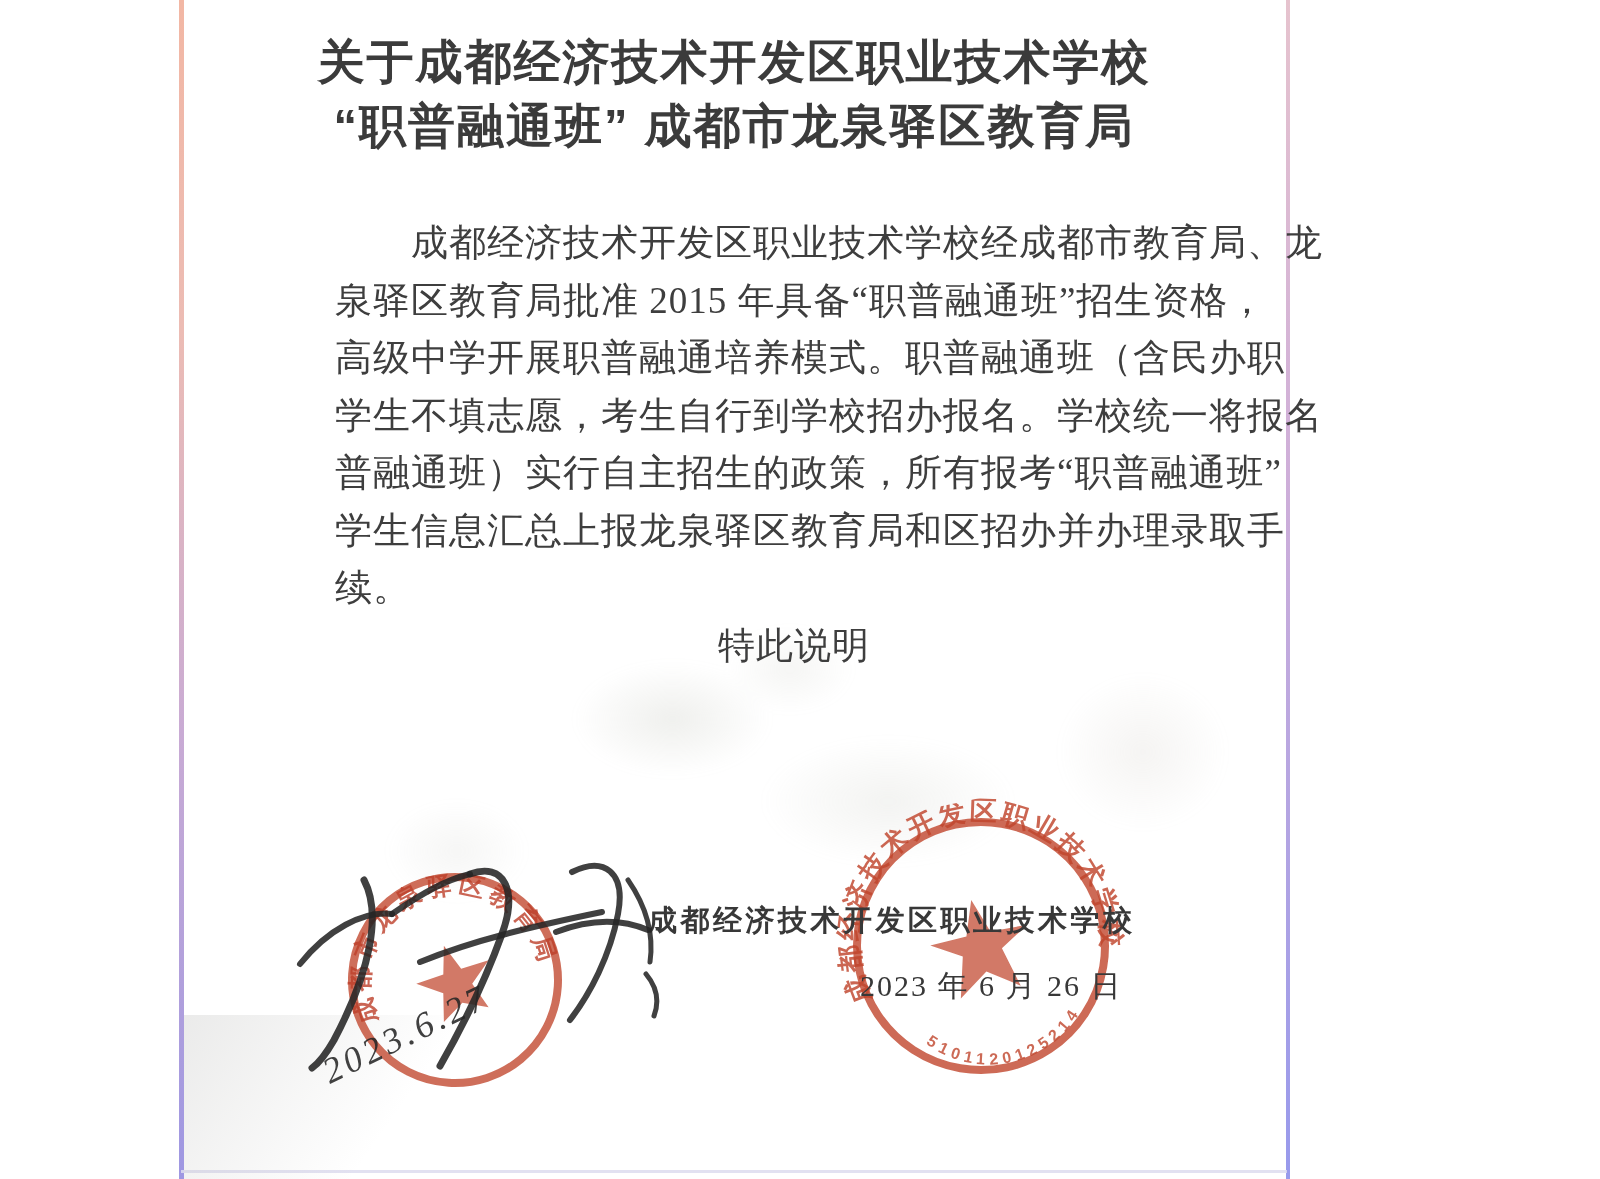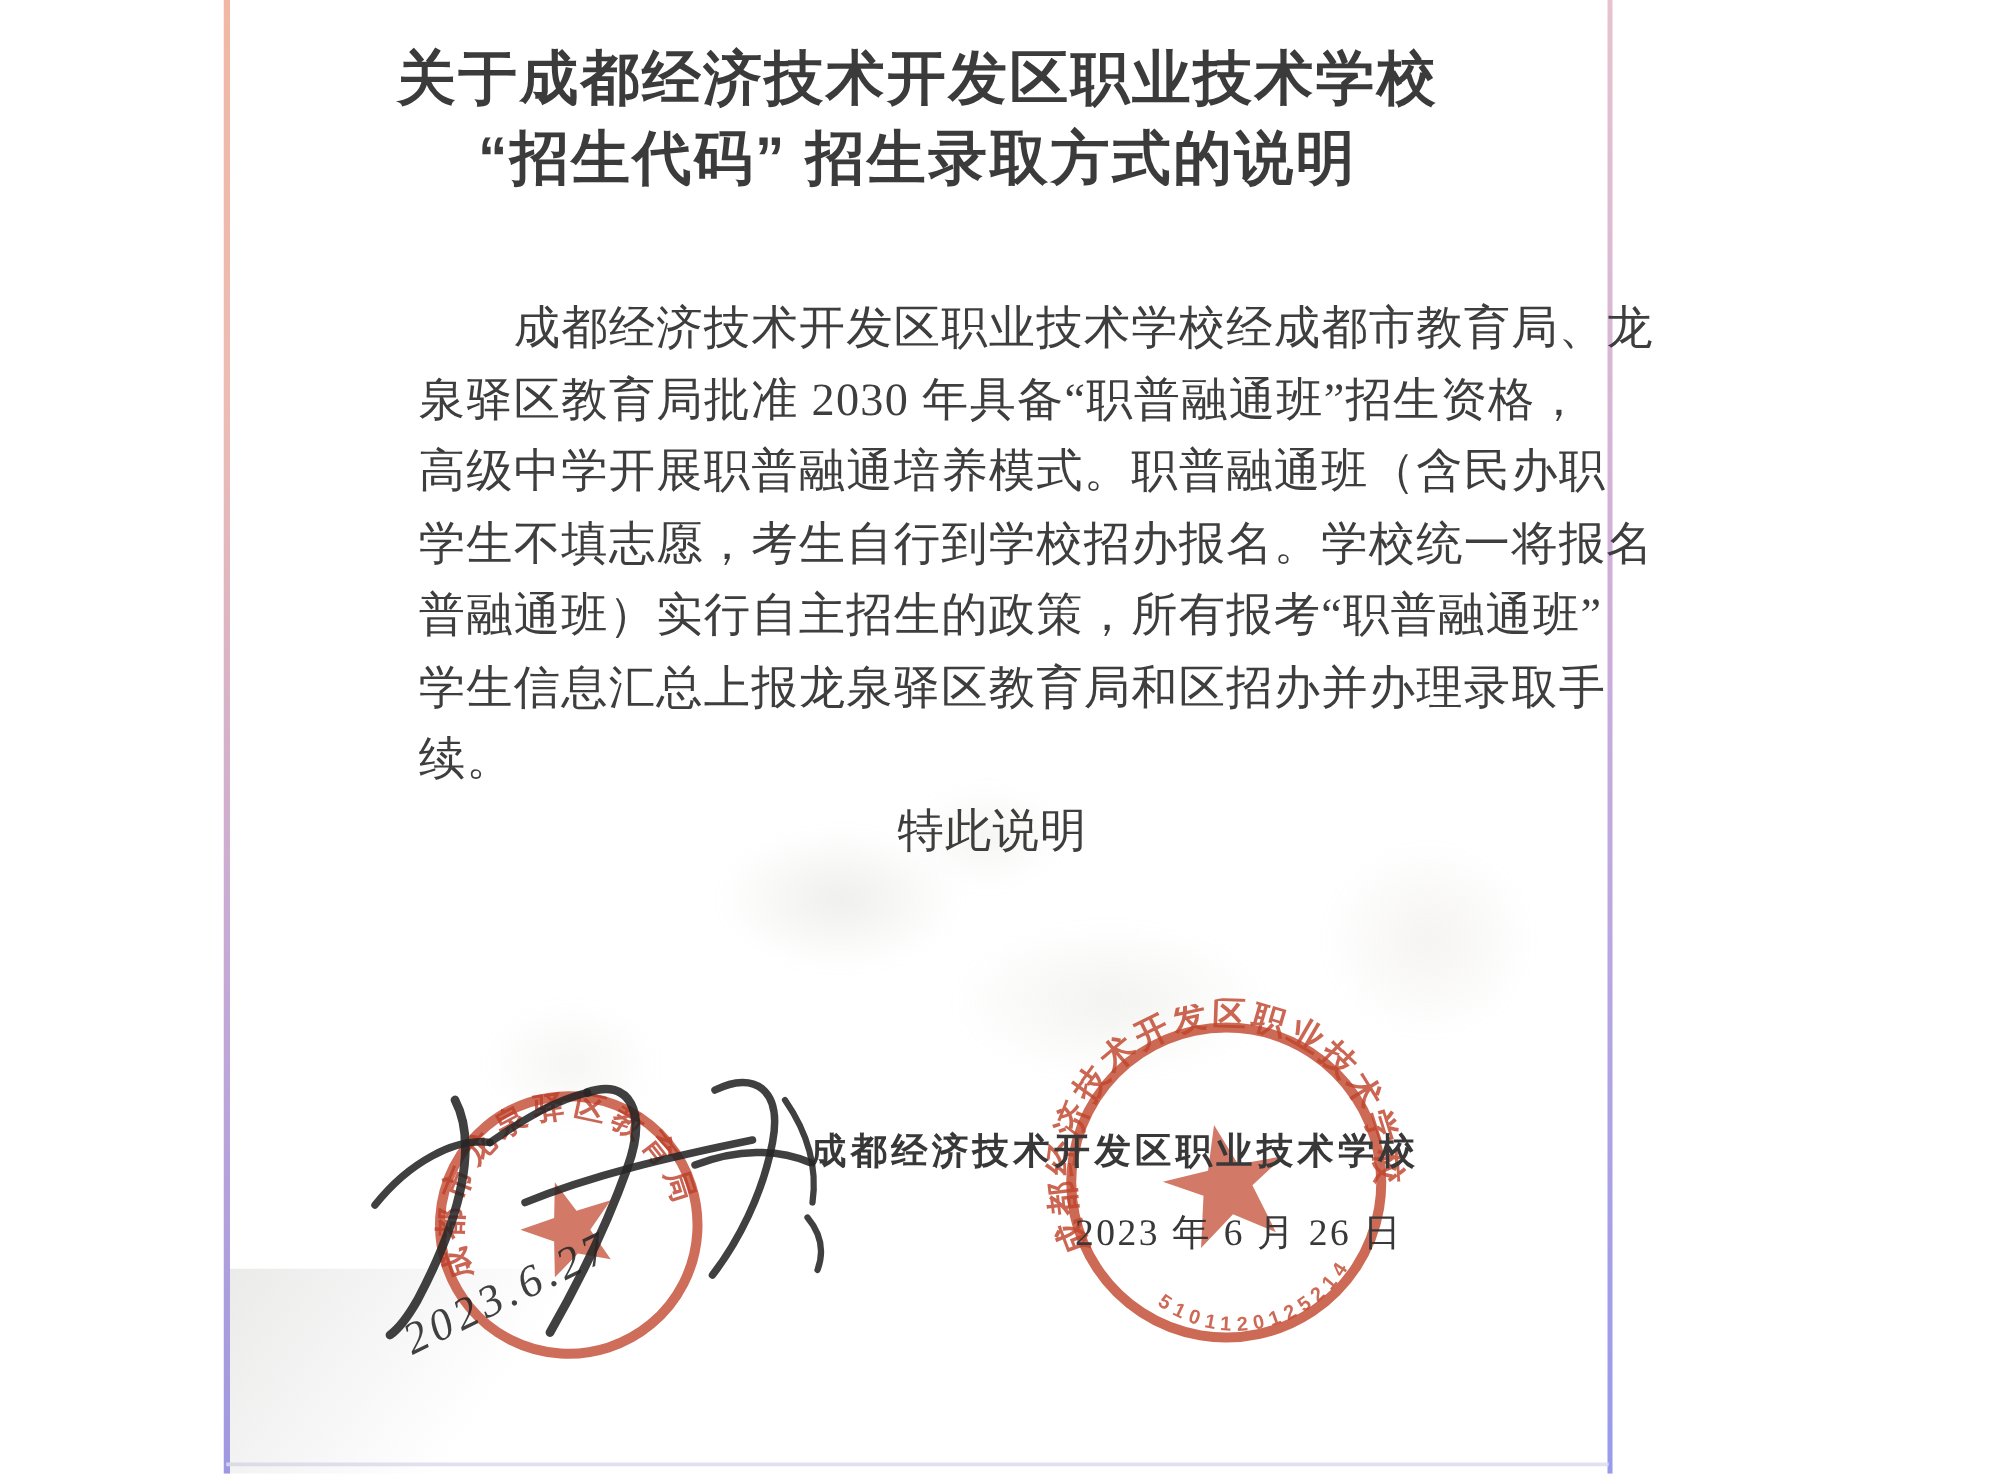--- a/index.html
+++ b/index.html
@@ -50,21 +50,20 @@
     font-family:"Liberation Sans", sans-serif;
     font-weight:700;color:#3b3b3b;
     font-size:47px;line-height:64px;letter-spacing:2px;
   }
 
   
   .body-block{
     position:absolute;left:335px;top:214px;width:826px;
     color:#3e3e3e;font-size:37px;line-height:57.5px;
     letter-spacing:1px;
-    margin-top:20px;
   }
   .bline{text-align:justify;text-align-last:justify;white-space:nowrap;}
   .bline.indent{padding-left:76px;}
   .bline.short{text-align:left;text-align-last:left;}
   .closing{padding-left:92px;text-align:center;}
 
   
   .sign-org{
     position:absolute;left:648px;top:901px;
     color:#383838;font-size:29px;letter-spacing:3.5px;
@@ -93,26 +92,26 @@
 
   <div class="edge edge-left"></div>
   <div class="edge edge-right"></div>
   <div class="bottom-line"></div>
 
   <div class="bleed"></div>
   <div class="corner-shade"></div>
 
   <div class="title-block">
     <div>关于成都经济技术开发区职业技术学校</div>
-    <div>“招生代码” 招生录取方式的说明</div>
+    <div>“职普融通班” 成都市龙泉驿区教育局</div>
   </div>
 
   <div class="body-block">
     <div class="bline indent">成都经济技术开发区职业技术学校经成都市教育局、龙</div>
-    <div class="bline">泉驿区教育局批准 2030 年具备“职普融通班”招生资格，</div>
+    <div class="bline">泉驿区教育局批准 2015 年具备“职普融通班”招生资格，</div>
     <div class="bline">高级中学开展职普融通培养模式。职普融通班（含民办职</div>
     <div class="bline">学生不填志愿，考生自行到学校招办报名。学校统一将报名</div>
     <div class="bline">普融通班）实行自主招生的政策，所有报考“职普融通班”</div>
     <div class="bline">学生信息汇总上报龙泉驿区教育局和区招办并办理录取手</div>
     <div class="bline short">续。</div>
     <div class="closing">特此说明</div>
   </div>
 
   <div class="seal seal-left">
     <svg viewBox="0 0 240 240">

